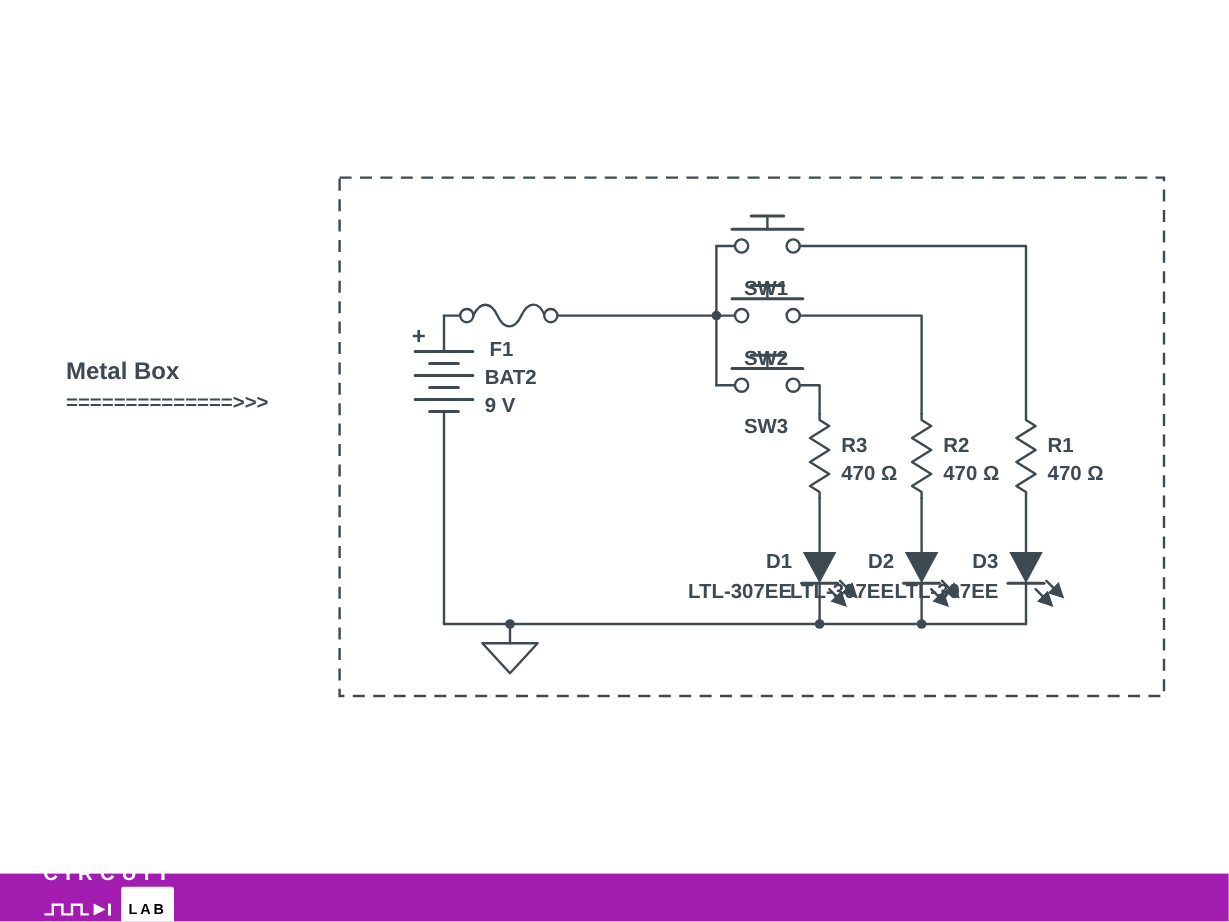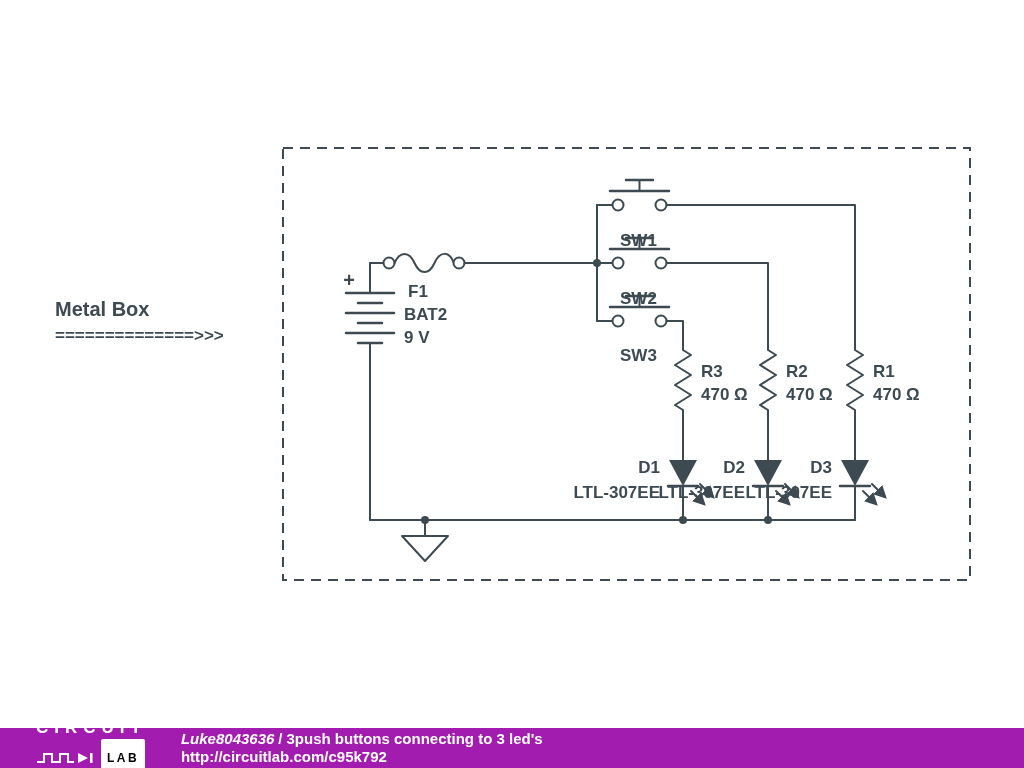--- a/index.html
+++ b/index.html
@@ -172,23 +172,15 @@
       <div class="logo-top">CIRCUIT</div>
       <div class="logo-bottom">
         <svg width="60" height="14" viewBox="0 0 60 14" xmlns="http://www.w3.org/2000/svg">
           <path d="M1 11 h7 v-8 h8 v8 h8 v-8 h8 v8 h6" stroke="#ffffff" stroke-width="2" fill="none"></path>
           <polygon points="42,2 52,7 42,12" fill="#ffffff"></polygon>
           <rect x="54" y="2" width="2.5" height="10" fill="#ffffff"></rect>
         </svg>
         <span class="lab-badge">LAB</span>
       </div>
     </div>
-    <div class="meta">
-      <div class="meta-line1">
-        <span class="author">Luke8043636</span><span class="sep">/</span><span class="title">3push buttons connecting to 3 led's</span>
-      </div>
-      <div class="meta-line2">
-        <a href="#">http://circuitlab.com/c95k792</a>
-      </div>
-    </div>
   </div>
 
 </div>
 
 </body></html>

